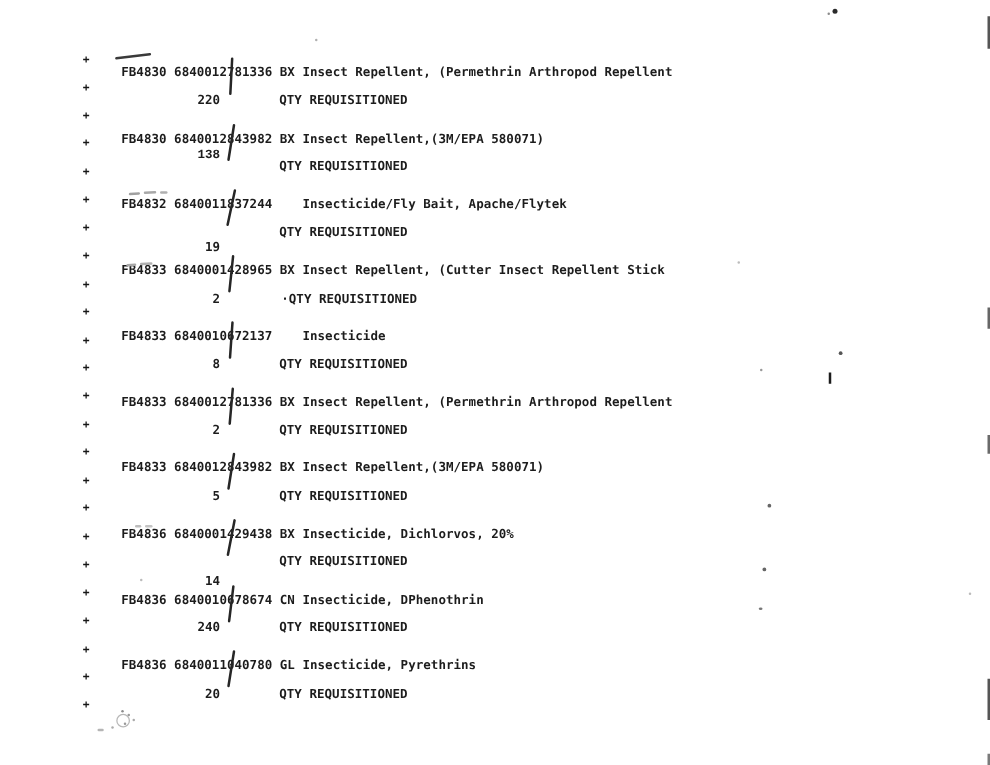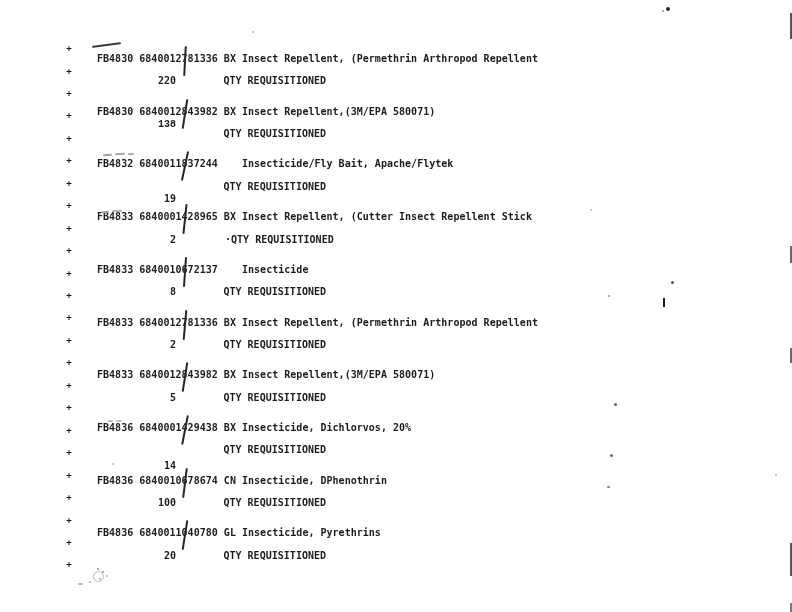--- a/index.html
+++ b/index.html
@@ -82,21 +82,21 @@
       <div class="nsn-tick" style="left: 183.5px; top: 309.5px; height: 30px; transform: rotate(5deg);"></div>
       <div class="line" style="left: 97px; top: 369.2px;">FB4833 6840012843982 BX Insect Repellent,(3M/EPA 580071)</div>
       <div class="qty" style="left: 97px; top: 391.6px;">5</div>
       <div class="line" style="left: 223.4px; top: 391.6px;">QTY REQUISITIONED</div>
       <div class="nsn-tick" style="left: 183.5px; top: 362.2px; height: 30px; transform: rotate(9deg);"></div>
       <div class="line" style="left: 97px; top: 421.9px;">FB4836 6840001429438 BX Insecticide, Dichlorvos, 20%</div>
       <div class="qty" style="left: 97px; top: 444.3px; margin-top: 16px;">14</div>
       <div class="line" style="left: 223.4px; top: 444.3px;">QTY REQUISITIONED</div>
       <div class="nsn-tick" style="left: 183.5px; top: 414.9px; height: 30px; transform: rotate(11deg);"></div>
       <div class="line" style="left: 97px; top: 474.6px;">FB4836 6840010678674 CN Insecticide, DPhenothrin</div>
-      <div class="qty" style="left: 97px; top: 497px;">100</div>
+      <div class="qty" style="left: 97px; top: 497px;">240</div>
       <div class="line" style="left: 223.4px; top: 497px;">QTY REQUISITIONED</div>
       <div class="nsn-tick" style="left: 183.5px; top: 467.6px; height: 30px; transform: rotate(7deg);"></div>
       <div class="line" style="left: 97px; top: 527.3px;">FB4836 6840011040780 GL Insecticide, Pyrethrins</div>
       <div class="qty" style="left: 97px; top: 549.7px;">20</div>
       <div class="line" style="left: 223.4px; top: 549.7px;">QTY REQUISITIONED</div>
       <div class="nsn-tick" style="left: 183.5px; top: 520.3px; height: 30px; transform: rotate(9deg);"></div>
     </div>
   <div id="artifacts">
       <div class="artifact" style="left: 92px; top: 44px; width: 29px; height: 2px; background: rgb(58, 58, 58); border-radius: 1px; transform: rotate(-7deg);"></div>
       <div class="artifact" style="left: 103px; top: 154px; width: 9px; height: 1.5px; background: rgb(160, 160, 160); border-radius: 1px; transform: rotate(-4deg);"></div>

